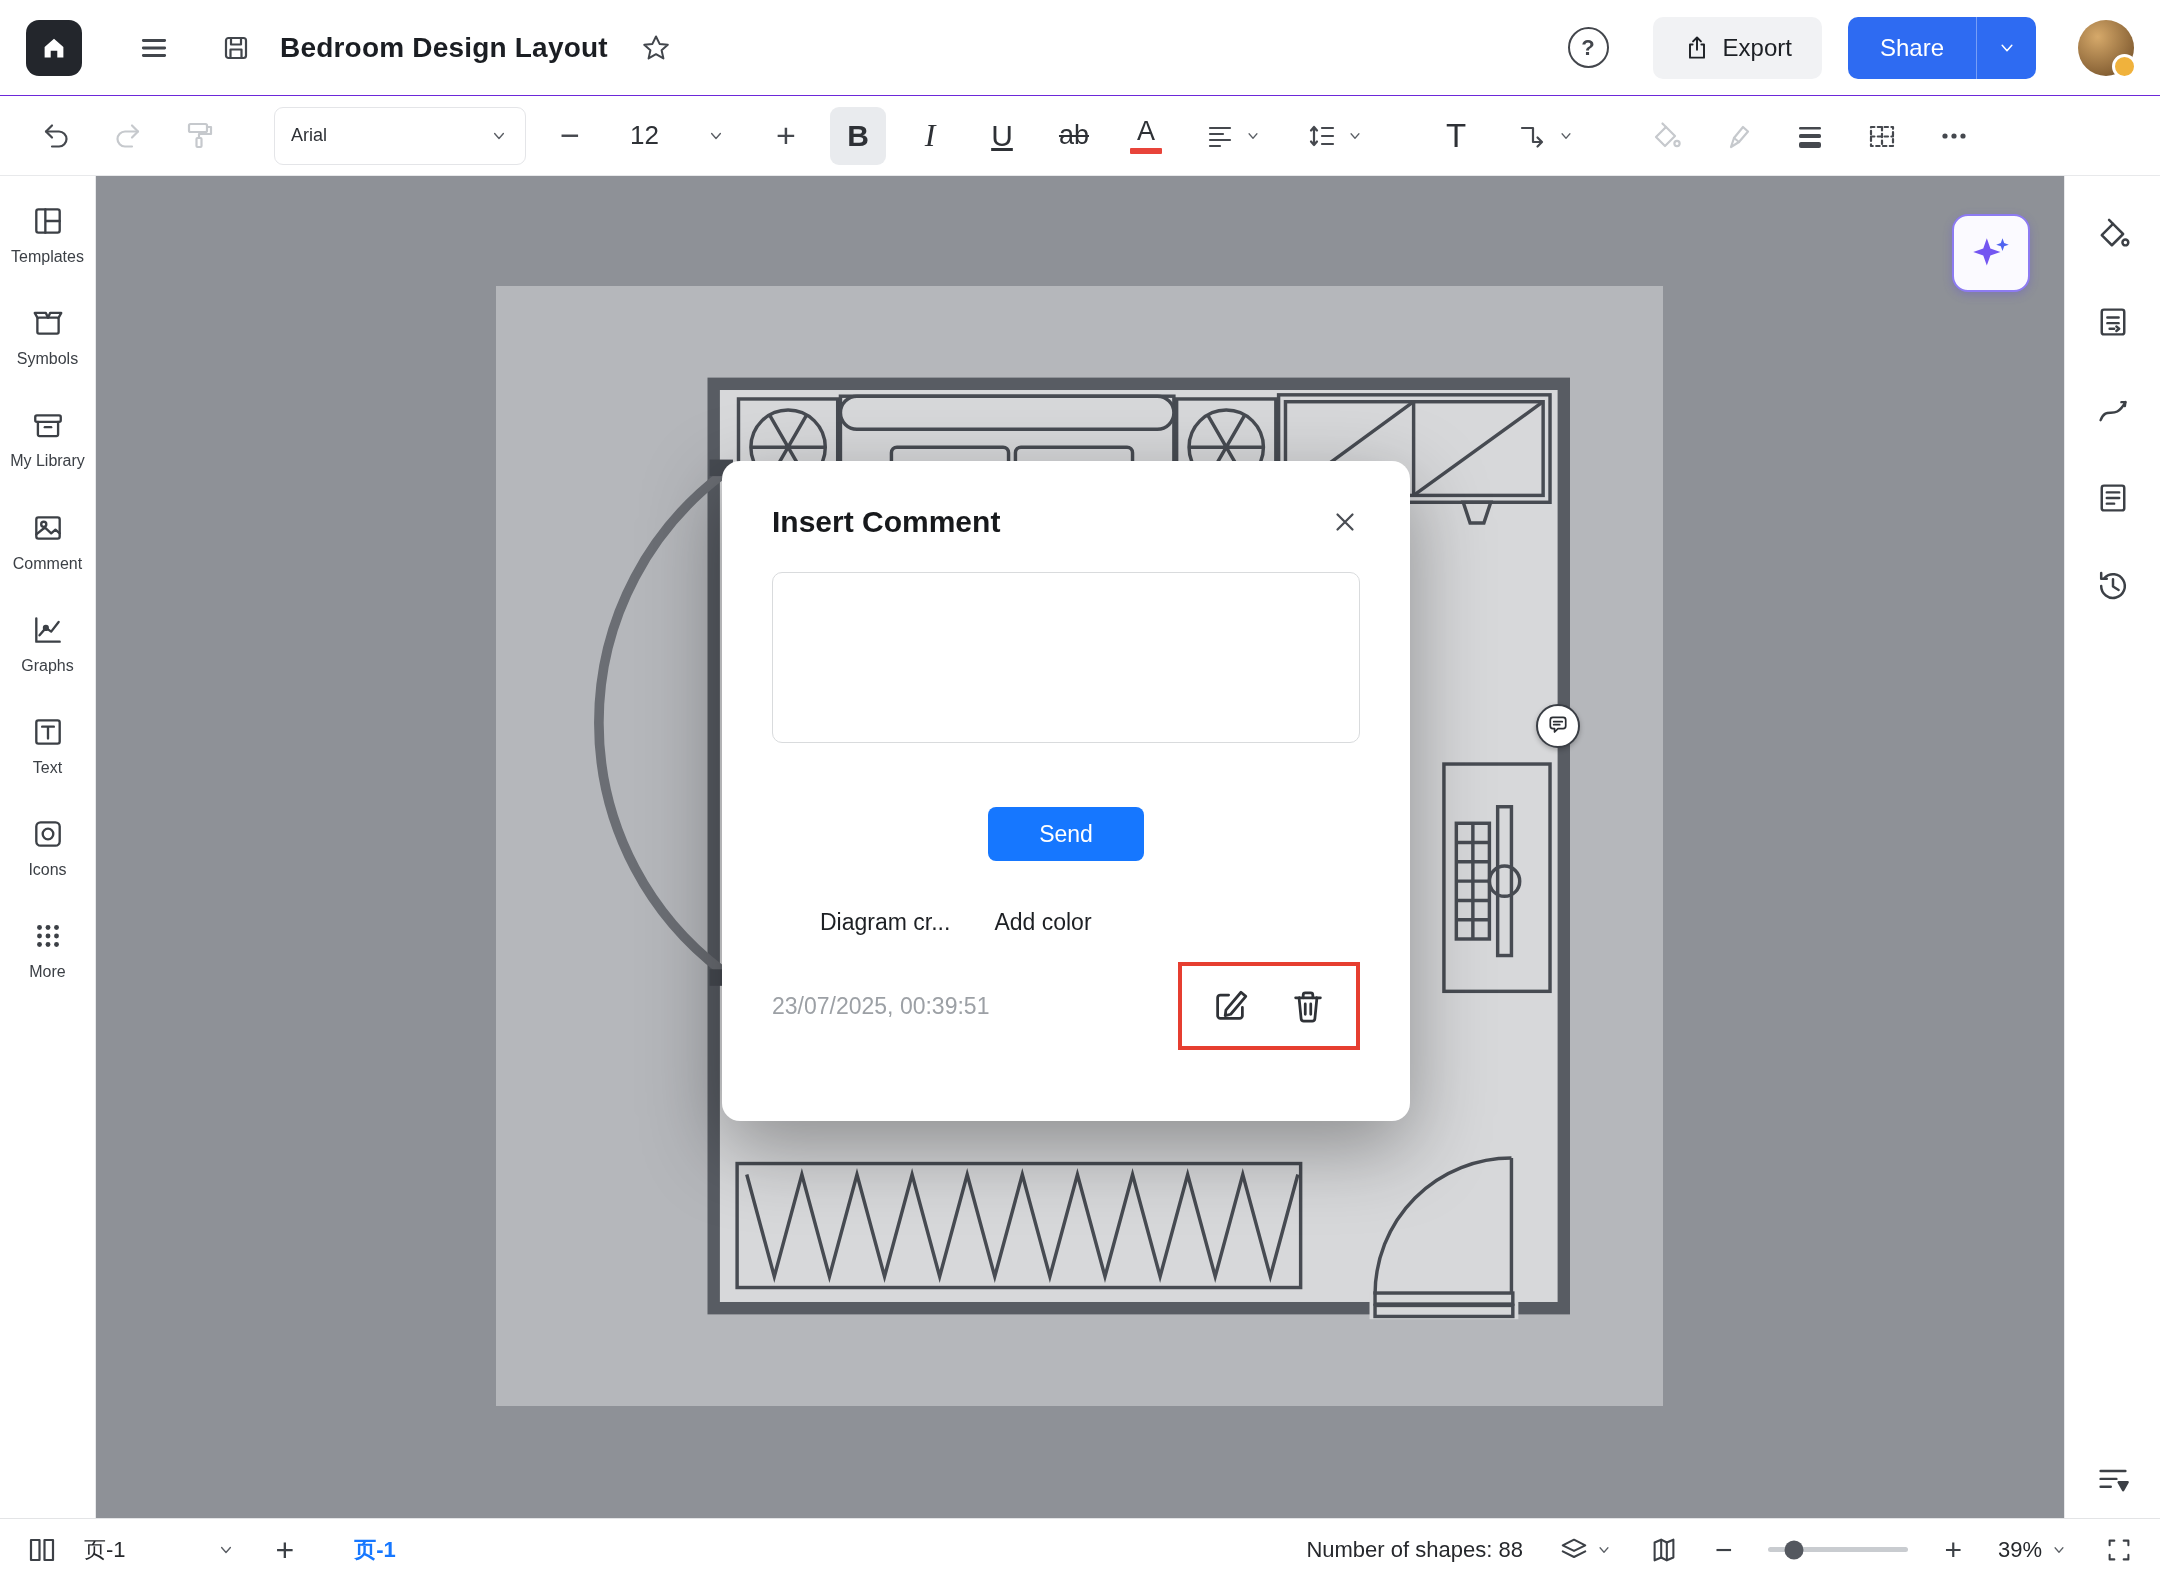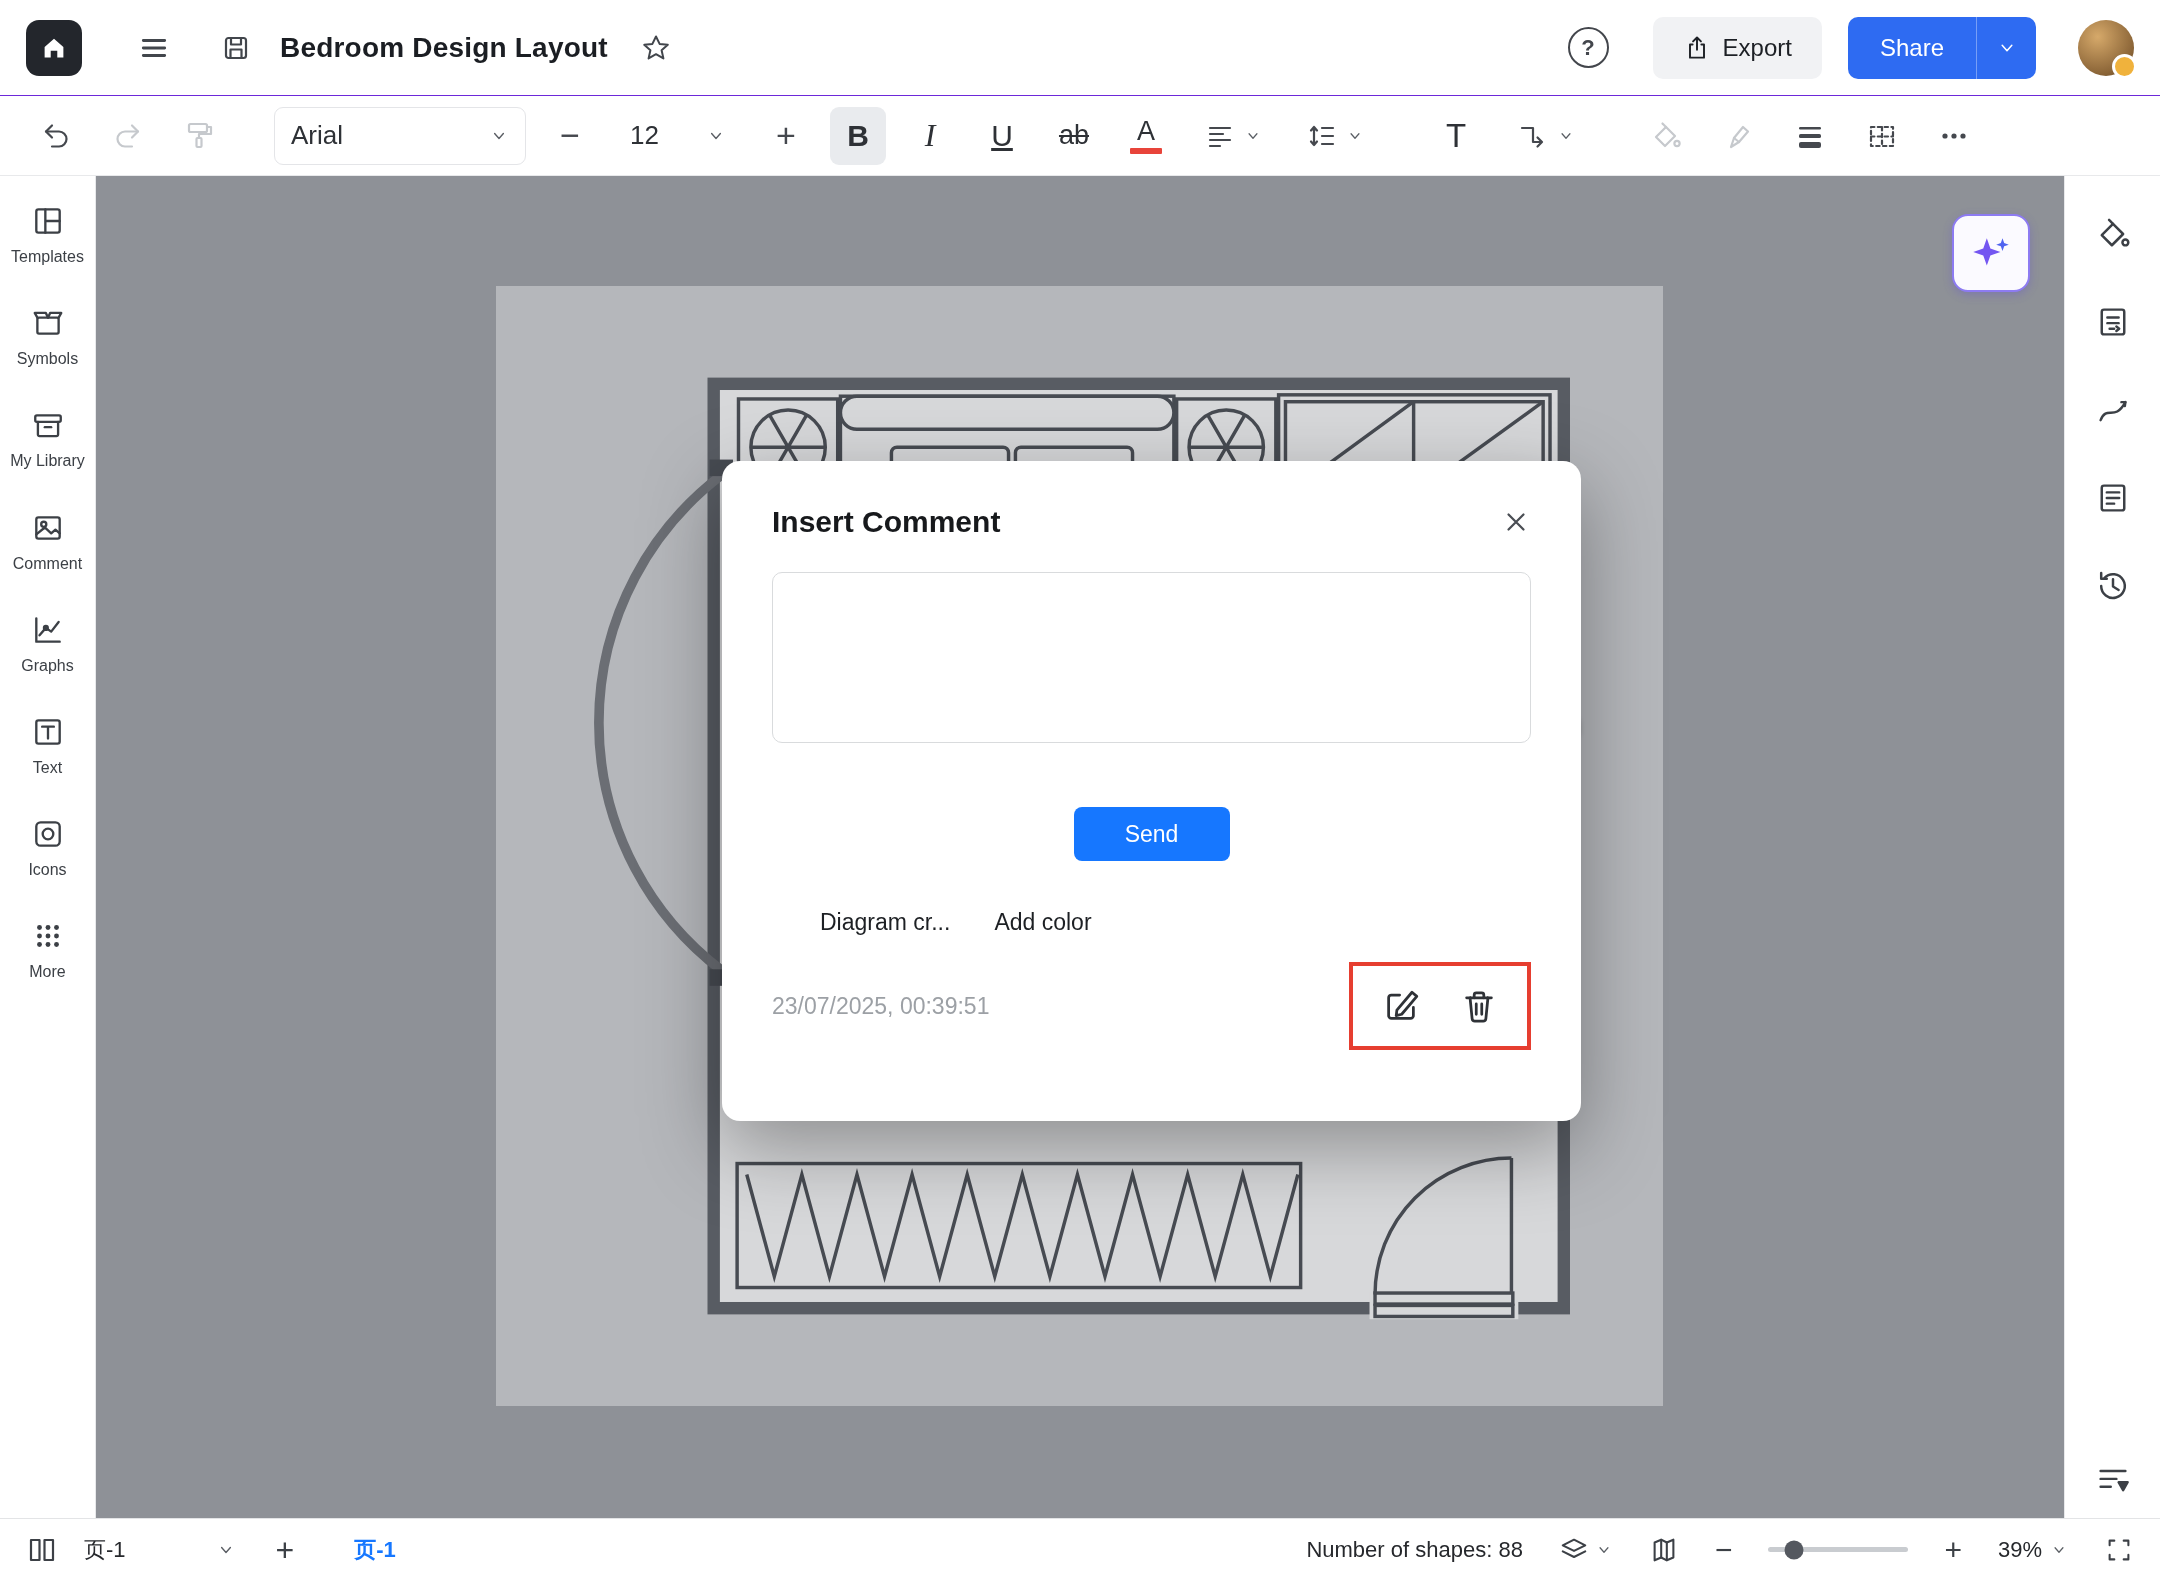--- a/index.html
+++ b/index.html
@@ -44,21 +44,21 @@
   .tool-btn.active{background:#e9ebee;}
   .txt-glyph{font-size:30px;color:#2e3136;}
   .bold-g{font-weight:800;}
   .italic-g{font-style:italic;font-family:"Liberation Serif",serif;font-size:32px;}
   .under-g{text-decoration:underline;}
   .strike-g{text-decoration:line-through;font-size:27px;}
   .fontcolor{display:flex;flex-direction:column;align-items:center;line-height:1;}
   .fontcolor .bar{width:32px;height:6px;background:#e8443a;margin-top:3px;border-radius:1px;}
   .select{display:flex;align-items:center;justify-content:space-between;height:56px;
           border:1px solid #e4e5e8;border-radius:9px;padding:0 16px;cursor:pointer;color:#2e3136;}
-  .font-select{width:218px;font-size:26px;margin-left:30px;}
+  .font-select{width:218px;font-size:18px;margin-left:30px;}
   .size-select{width:96px;font-size:26px;border:none;}
   .chev{color:#5a5e64;}
   .with-chev{display:flex;align-items:center;gap:8px;}
 
   
   .side-left{position:absolute;top:176px;left:0;bottom:62px;width:96px;background:#fff;
              border-right:1px solid #e8e9eb;display:flex;flex-direction:column;align-items:center;
              padding-top:28px;gap:40px;box-sizing:border-box;z-index:20;}
   .side-item{display:flex;flex-direction:column;align-items:center;gap:9px;width:94px;cursor:pointer;
              color:#3c4046;}
@@ -92,21 +92,21 @@
   .sb-spacer{flex:1;}
   .sb-group{display:flex;align-items:center;gap:36px;}
   .sb-icon{color:#3c4046;cursor:pointer;display:flex;align-items:center;gap:6px;}
   .zoom-track{width:140px;height:5px;background:#c9ccd0;border-radius:3px;position:relative;cursor:pointer;}
   .zoom-knob{position:absolute;top:50%;left:26px;transform:translate(-50%,-50%);width:19px;height:19px;
              border-radius:50%;background:#54585f;}
   .zoom-glyph{font-size:30px;color:#3c4046;cursor:pointer;line-height:1;}
   .zoom-label{display:flex;align-items:center;gap:8px;cursor:pointer;}
 
   
-  .modal{position:absolute;left:722px;top:461px;width:859px;height:660px;background:#fff;
+  .modal{position:absolute;left:722px;top:461px;width:688px;height:660px;background:#fff;
          border-radius:18px;box-shadow:0 26px 80px rgba(0,0,0,.35);z-index:40;
          padding:44px 50px;box-sizing:border-box;}
   .modal-head{display:flex;align-items:center;justify-content:space-between;}
   .modal-title{font-size:30px;font-weight:700;color:#17191c;}
   .modal-close{color:#4a4e54;cursor:pointer;}
   .comment-box{margin-top:33px;width:100%;height:171px;border:1.5px solid #d9dbdd;border-radius:10px;
                box-sizing:border-box;resize:none;outline:none;font-family:inherit;font-size:22px;
                padding:14px 16px;color:#2b2e33;}
   .send-row{margin-top:60px;display:flex;justify-content:center;}
   .send-btn{width:156px;height:54px;background:#1677ff;color:#fff;border:none;border-radius:8px;

